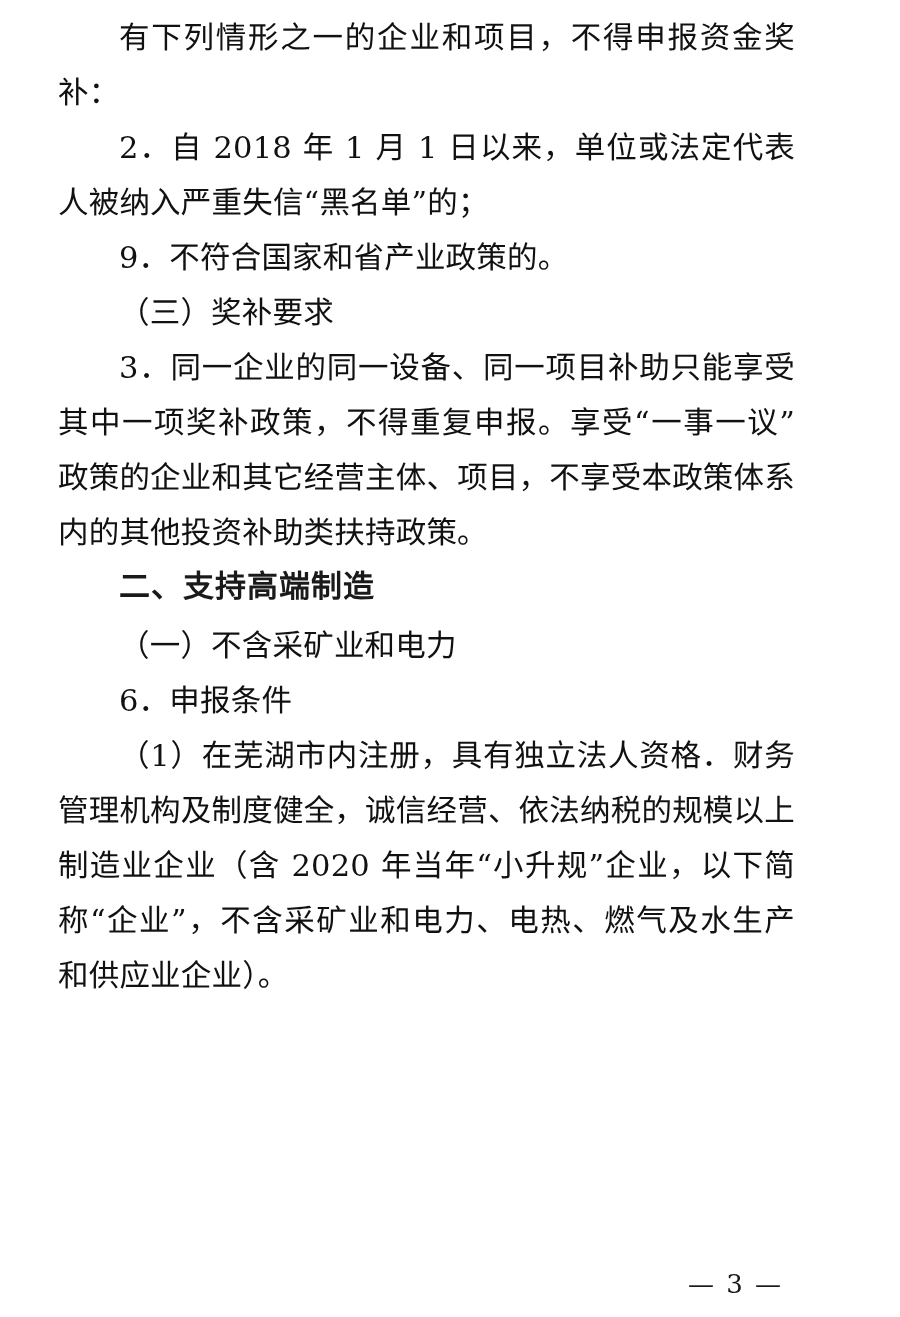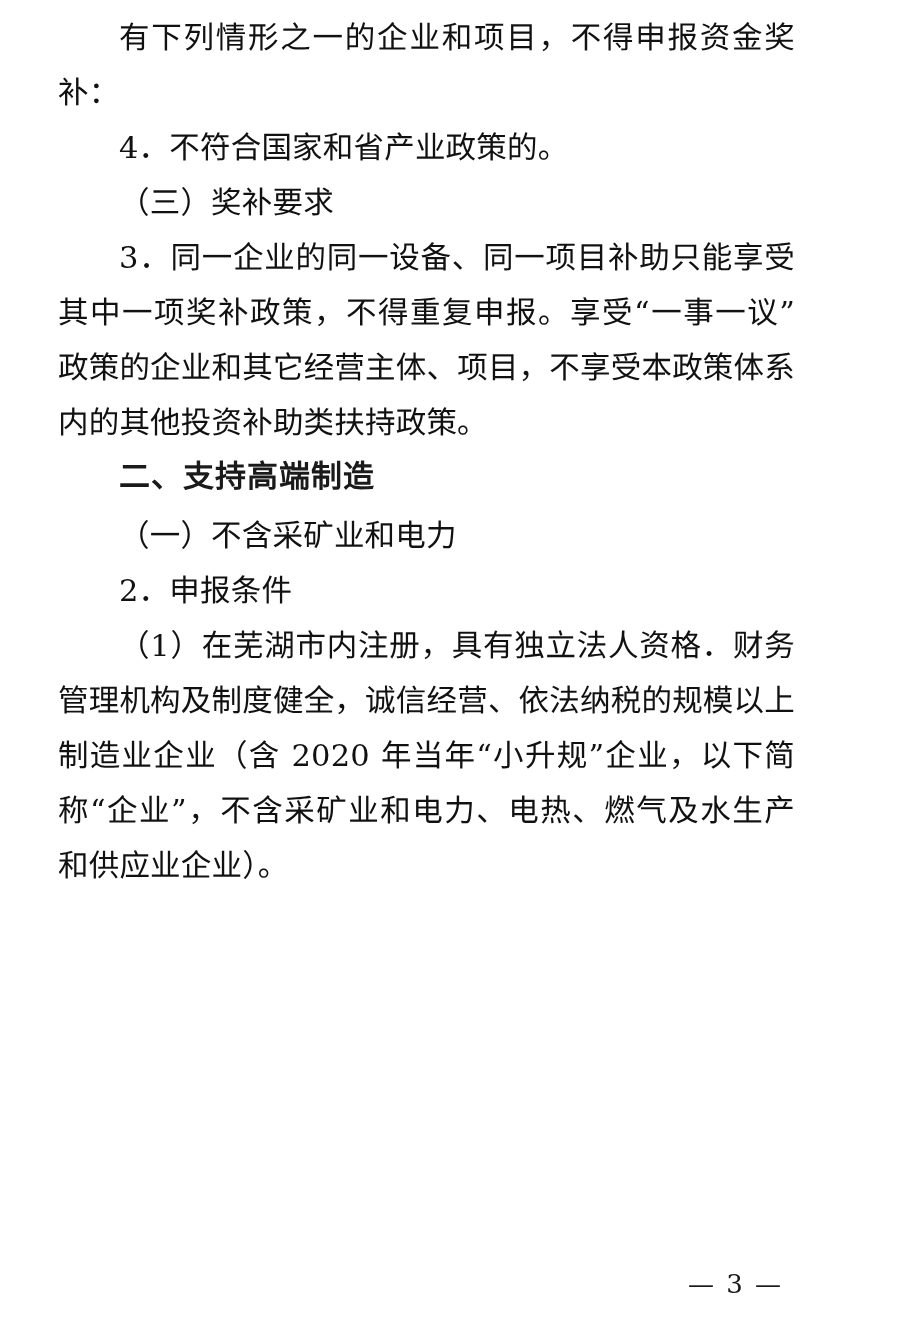--- a/index.html
+++ b/index.html
@@ -57,31 +57,32 @@
   .block { margin-bottom: 0; }
 </style>
 </head>
 <body>
 
 <div class="page">
 
   <p class="para indent block">有下列情形之一的企业和项目，不得申报资金奖补：</p>
 
 
+  <p class="para indent block">2．自 2018 年 1 月 1 日以来，单位或法定代表人被纳入严重失信“黑名单”的；</p>
 
-  <p class="para indent block">4．不符合国家和省产业政策的。</p>
+  <p class="para indent block">9．不符合国家和省产业政策的。</p>
 
   <p class="para indent block">（三）奖补要求</p>
 
 
   <p class="para indent block">3．同一企业的同一设备、同一项目补助只能享受其中一项奖补政策，不得重复申报。享受“一事一议”政策的企业和其它经营主体、项目，不享受本政策体系内的其他投资补助类扶持政策。</p>
 
   <h2 class="heading">二、支持高端制造</h2>
 
   <p class="para indent block">（一）不含采矿业和电力</p>
 
-  <p class="para indent block">2．申报条件</p>
+  <p class="para indent block">6．申报条件</p>
 
   <p class="para indent block">（1）在芜湖市内注册，具有独立法人资格．财务管理机构及制度健全，诚信经营、依法纳税的规模以上制造业企业（含 2020 年当年“小升规”企业，以下简称“企业”，不含采矿业和电力、电热、燃气及水生产和供应业企业）。</p>
 
   <div class="footer">— 3 —</div>
 
 </div>
 
 </body></html>

